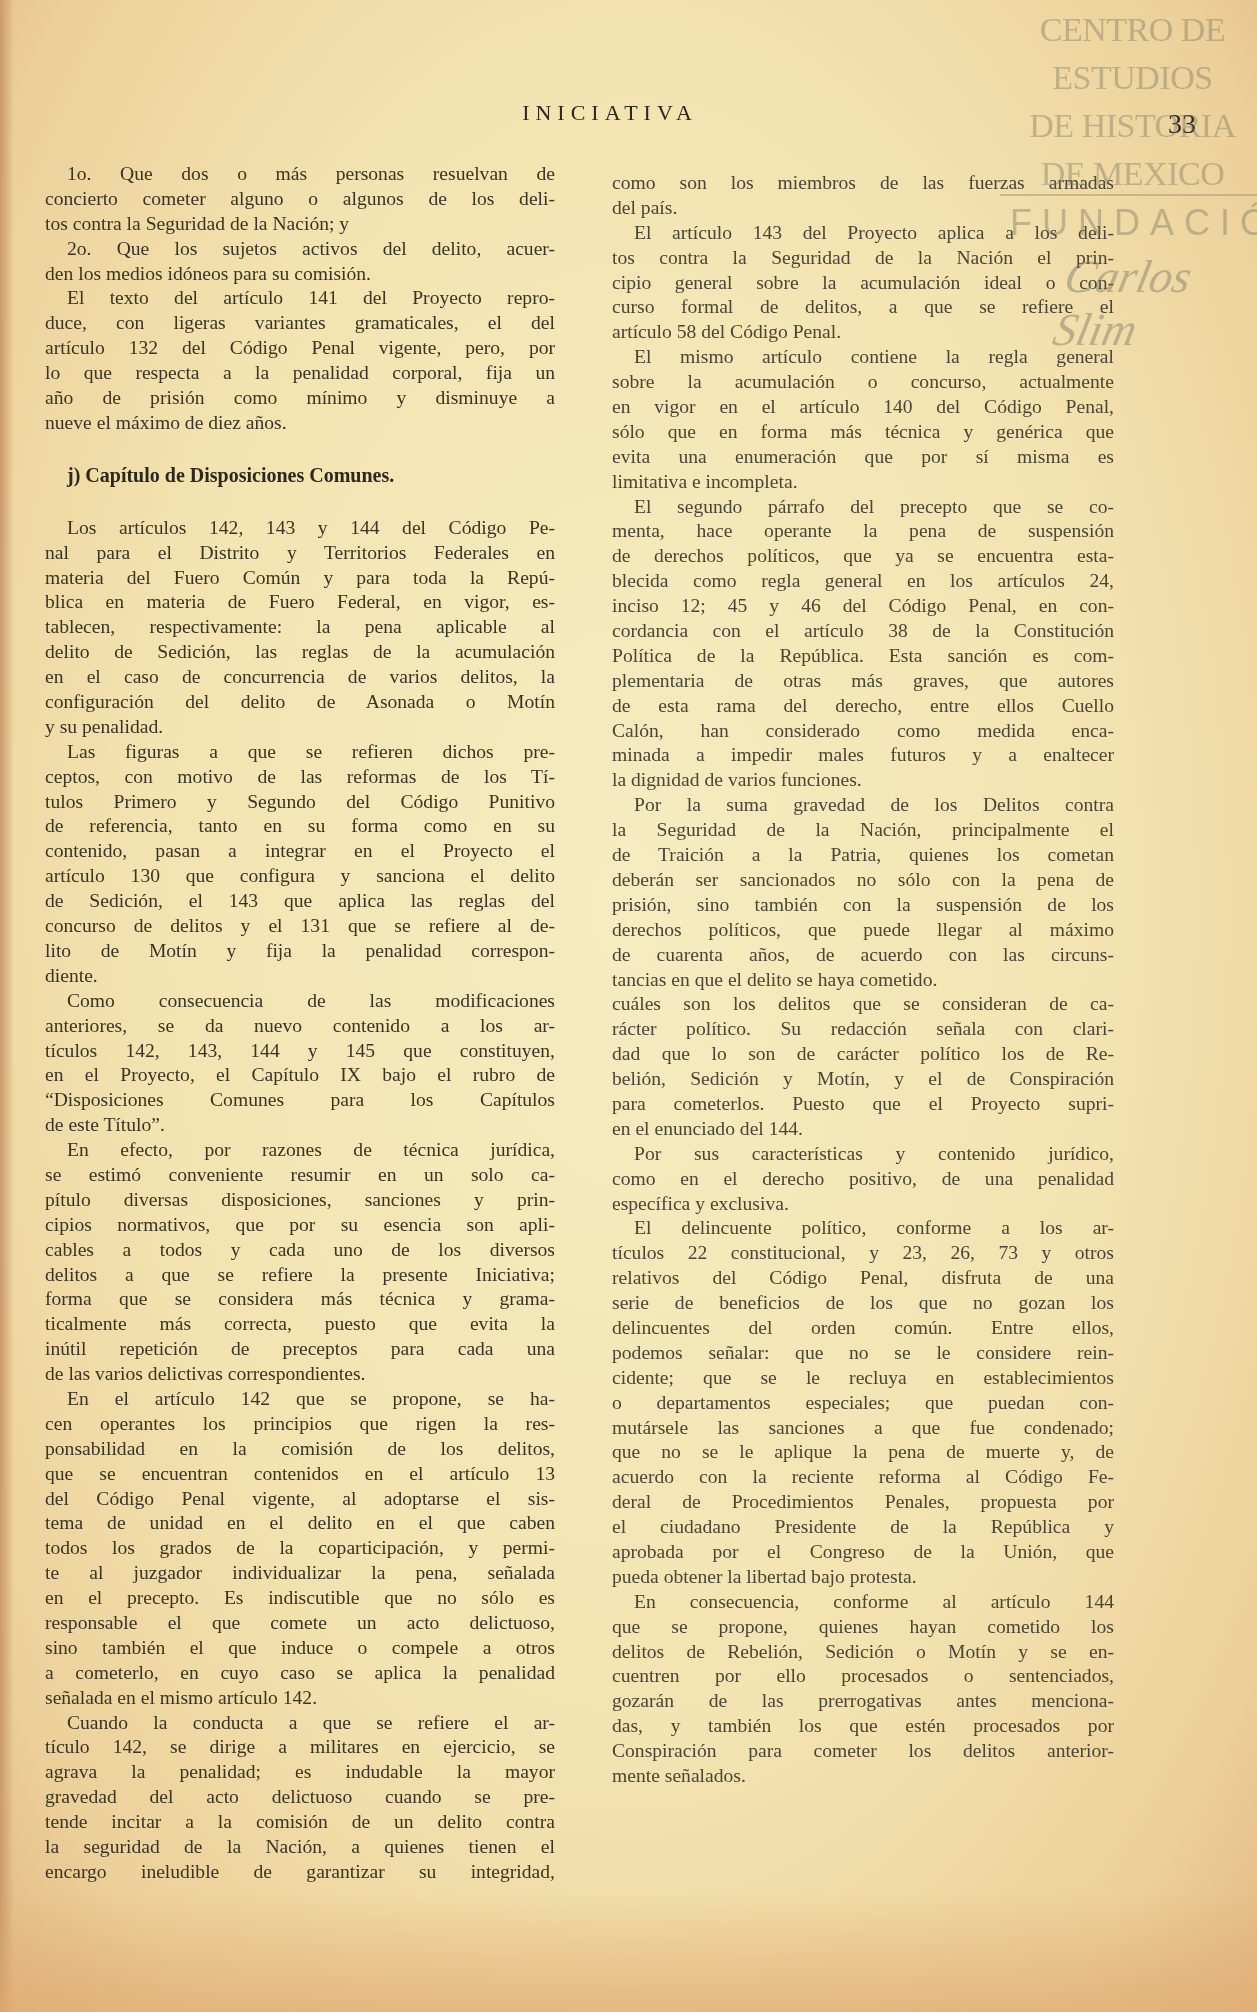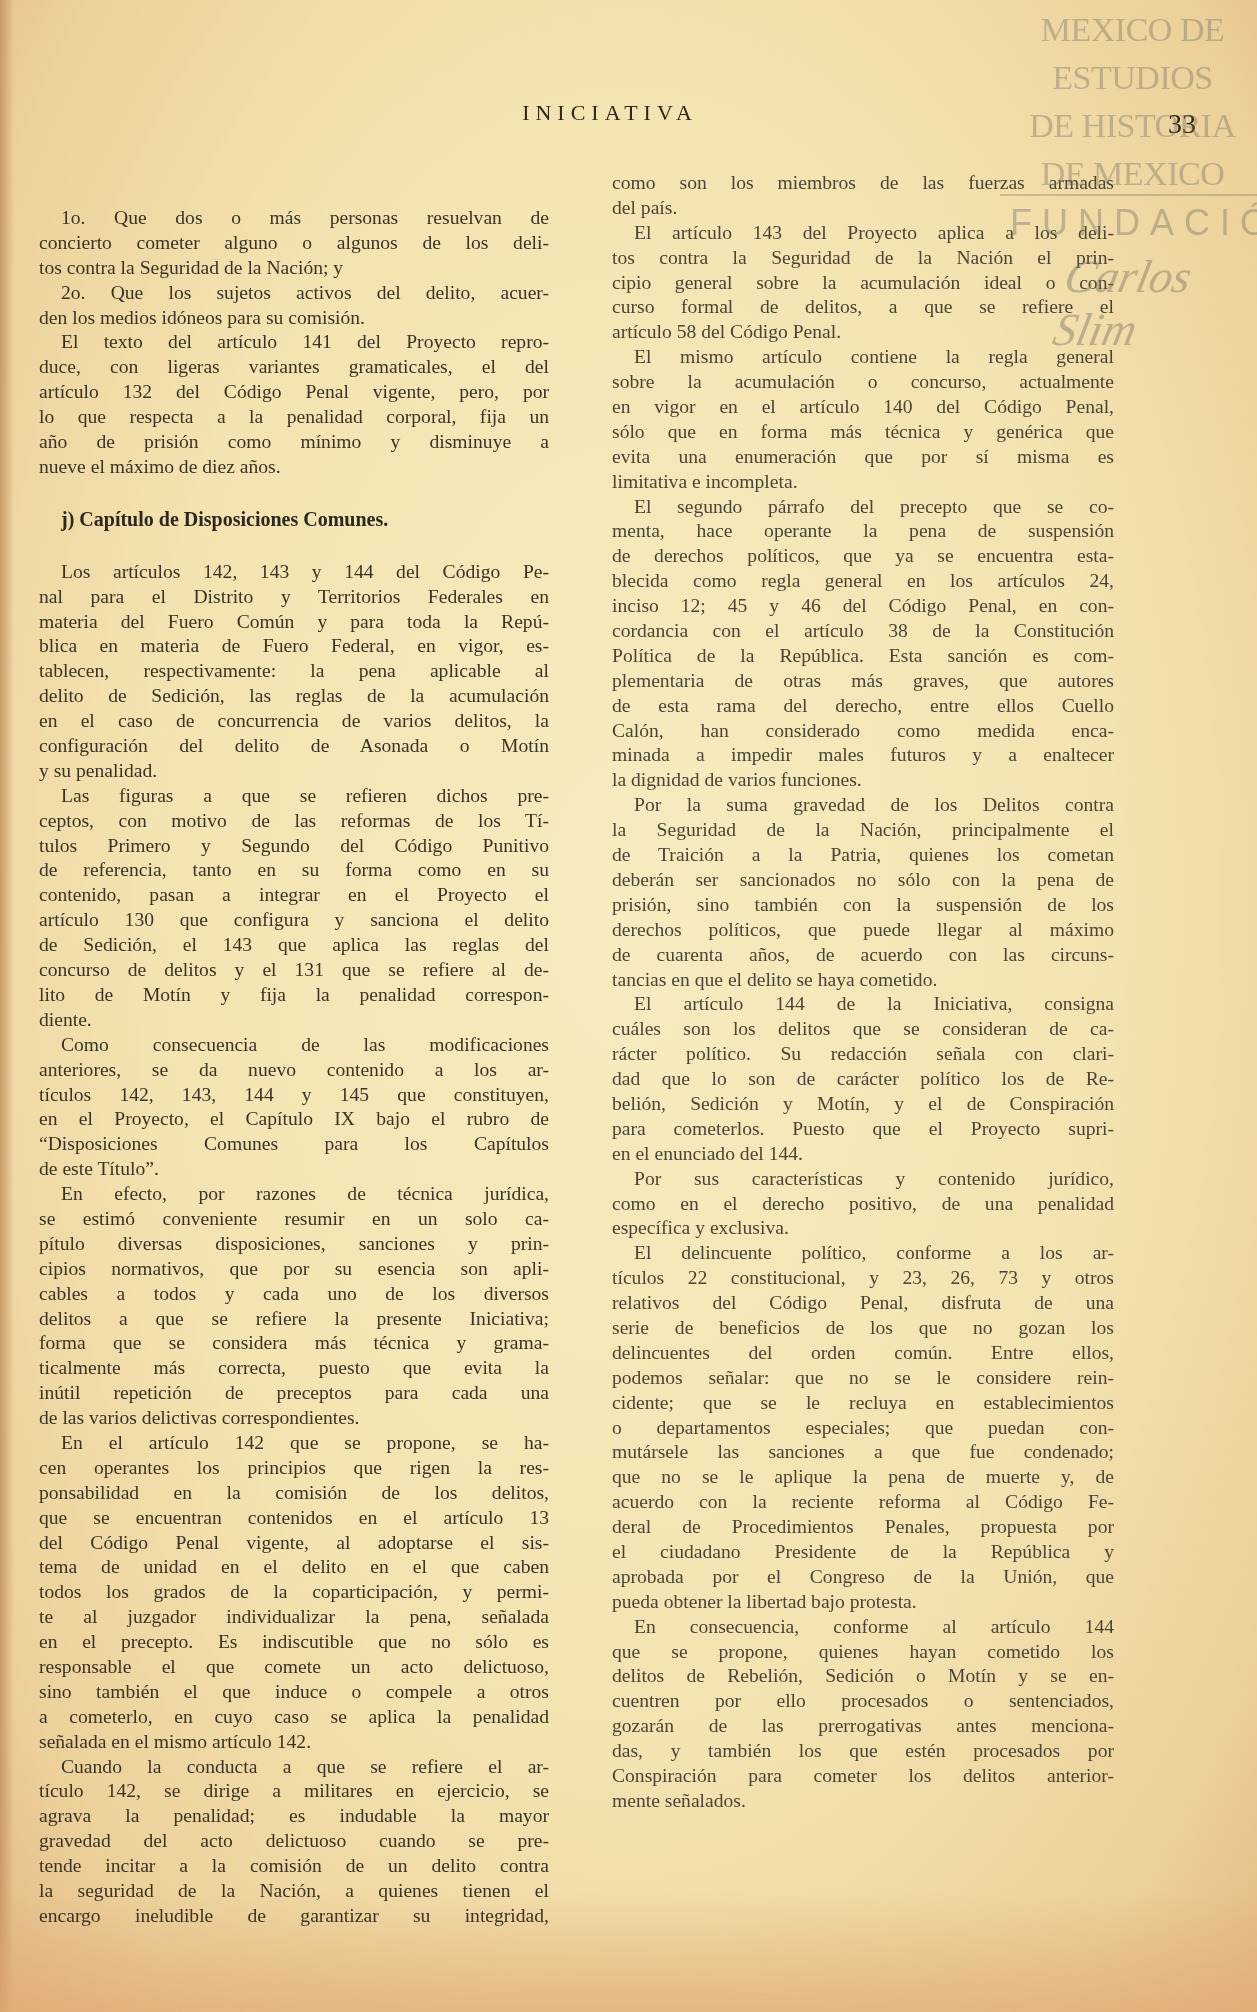--- a/index.html
+++ b/index.html
@@ -14,21 +14,21 @@
   .page-edge-bottom { position:absolute; left:0; bottom:0; width:1257px; height:120px;
     background: linear-gradient(to top, rgba(225,170,115,0.7), rgba(240,210,160,0)); }
   .running-head {
     position:absolute; top:100px; left:490px; width:240px; text-align:center;
     font-size:22px; letter-spacing:6px; color:#2c281e;
   }
   .page-number {
     position:absolute; top:108px; left:1168px; font-size:28px; color:#2c281e;
   }
   .column { position:absolute; top:162px; width:510px; }
-  .col-left { left:39px;margin-top:44px; }
+  .col-left { left:45px; }
   .col-right { left:612px; width:502px;margin-top:9px; }
   .line {
     display:block; font-size:19.6px; line-height:24.9px; height:24.9px;
     text-align:justify; text-align-last:justify; white-space:nowrap; overflow:visible;
   }
   .line.last { text-align-last:left; }
   .line.indent { padding-left:22px; }
   .para { margin:0; }
   .para + .para { margin-top:0; }
   .section-heading {
@@ -185,21 +185,20 @@
         <span class="line indent">Por la suma gravedad de los Delitos contra</span>
         <span class="line">la Seguridad de la Nación, principalmente el</span>
         <span class="line">de Traición a la Patria, quienes los cometan</span>
         <span class="line">deberán ser sancionados no sólo con la pena de</span>
         <span class="line">prisión, sino también con la suspensión de los</span>
         <span class="line">derechos políticos, que puede llegar al máximo</span>
         <span class="line">de cuarenta años, de acuerdo con las circuns-</span>
         <span class="line last">tancias en que el delito se haya cometido.</span>
       </div>
       <div class="para">
-        <span class="line indent">El artículo 144 de la Iniciativa, consigna</span>
         <span class="line">cuáles son los delitos que se consideran de ca-</span>
         <span class="line">rácter político. Su redacción señala con clari-</span>
         <span class="line">dad que lo son de carácter político los de Re-</span>
         <span class="line">belión, Sedición y Motín, y el de Conspiración</span>
         <span class="line">para cometerlos. Puesto que el Proyecto supri-</span>
         <span class="line last">en el enunciado del 144.</span>
       </div>
       <div class="para">
         <span class="line indent">Por sus características y contenido jurídico,</span>
         <span class="line">como en el derecho positivo, de una penalidad</span>
@@ -229,20 +228,20 @@
         <span class="line">cuentren por ello procesados o sentenciados,</span>
         <span class="line">gozarán de las prerrogativas antes menciona-</span>
         <span class="line">das, y también los que estén procesados por</span>
         <span class="line">Conspiración para cometer los delitos anterior-</span>
         <span class="line last">mente señalados.</span>
       </div>
     </div>
 </div>
 
 <div class="watermark">
-  <span class="wm-line">MEXICO DE</span>
+  <span class="wm-line">CENTRO DE</span>
   <span class="wm-line">ESTUDIOS</span>
   <span class="wm-line">DE HISTORIA</span>
   <span class="wm-line">DE MEXICO</span>
 </div>
 <div class="wm-rule"></div>
 <div class="wm-fundacion">FUNDACIÓN</div>
 <div class="wm-signature">Carlos Slim</div>
 
 </body></html>

